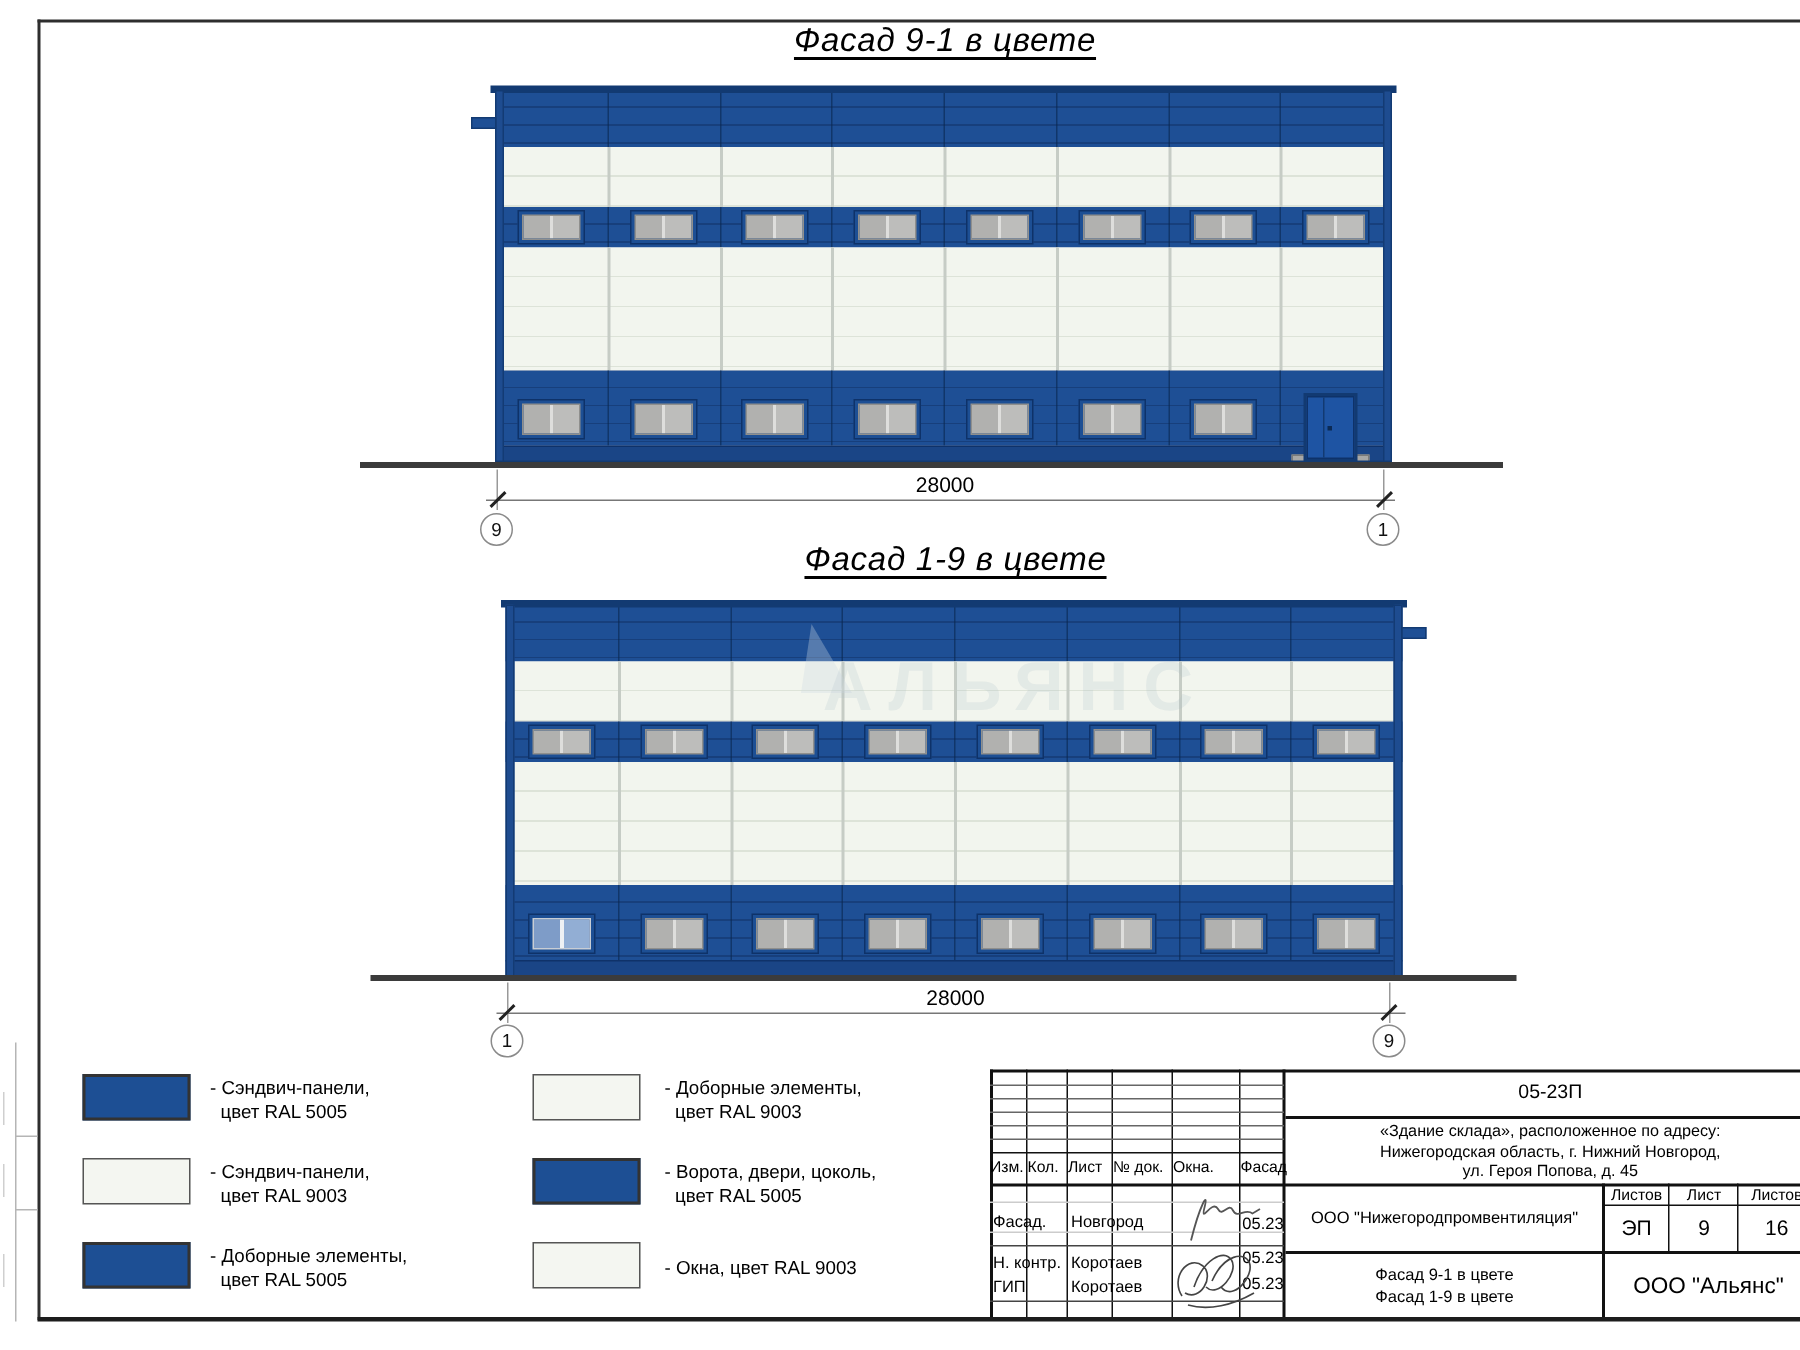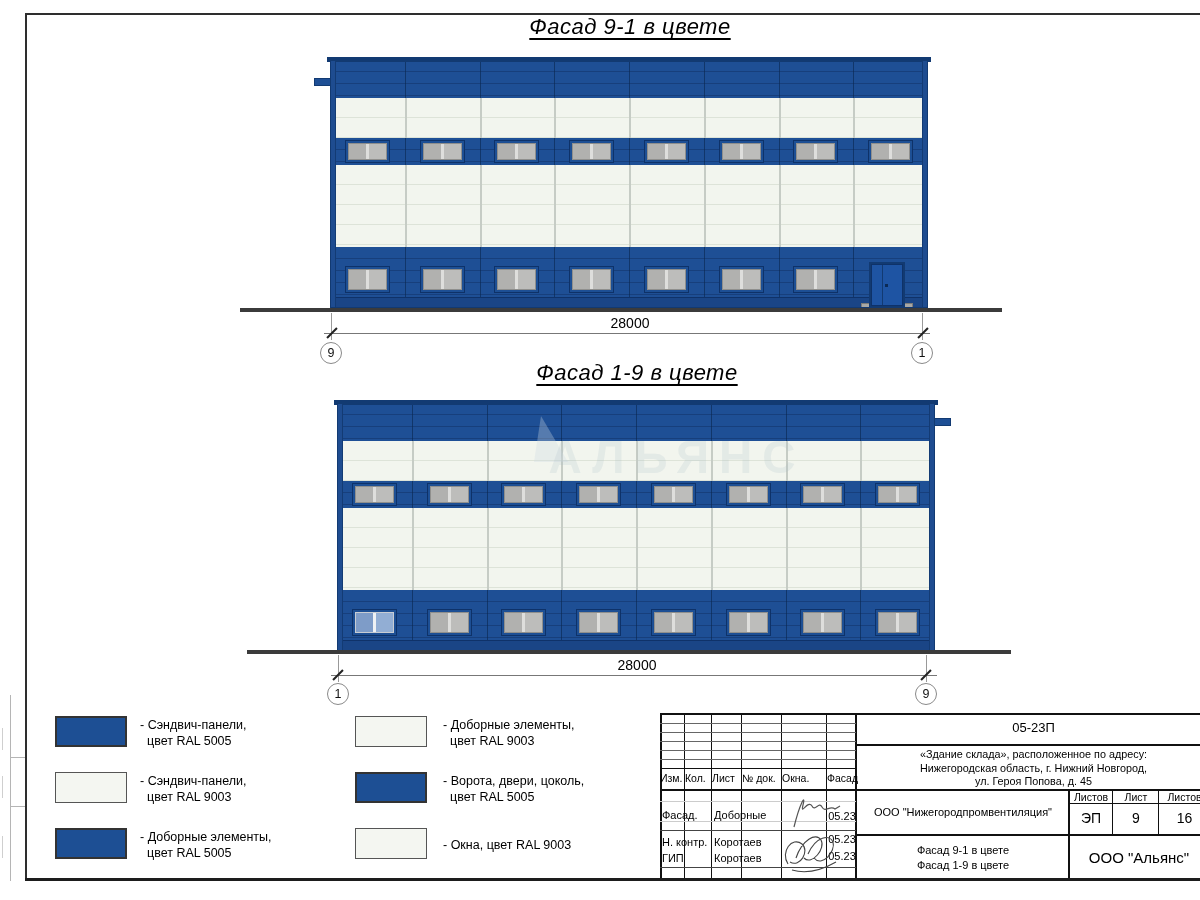--- a/index.html
+++ b/index.html
@@ -360,21 +360,21 @@
   </div>
 
 <div class="abs tb-h" style="left:660px;top:772px;width:25px">Изм.</div>
 <div class="abs tb-h" style="left:685px;top:772px;width:27px">Кол.</div>
 <div class="abs tb-h" style="left:712px;top:772px;width:30px">Лист</div>
 <div class="abs tb-h" style="left:742px;top:772px;width:40px">№ док.</div>
 <div class="abs tb-h" style="left:782px;top:772px;width:45px">Окна.</div>
 <div class="abs tb-h" style="left:827px;top:772px;width:30px">Фасад</div>
 
 <div class="abs tb-t" style="left:662px;top:809px;width:50px">Фасад.</div>
-<div class="abs tb-t" style="left:714px;top:809px;width:66px">Доборные</div>
+<div class="abs tb-t" style="left:714px;top:809px;width:66px">Новгород</div>
 <div class="abs tb-d" style="left:827px;top:810px;width:30px">05.23</div>
 <div class="abs tb-t" style="left:662px;top:836px;width:52px">Н. контр.</div>
 <div class="abs tb-t" style="left:714px;top:836px;width:66px">Коротаев</div>
 <div class="abs tb-d" style="left:827px;top:833px;width:30px">05.23</div>
 <div class="abs tb-t" style="left:662px;top:852px;width:52px">ГИП</div>
 <div class="abs tb-t" style="left:714px;top:852px;width:66px">Коротаев</div>
 <div class="abs tb-d" style="left:827px;top:850px;width:30px">05.23</div>
 
 <svg style="left:786px;top:791px" width="58" height="40" viewBox="0 0 58 40">
   <path d="M8 36 C14 12, 20 2, 17 14 C14 26, 22 8, 26 15 C29 21, 33 10, 36 16 C39 22, 44 14, 49 18 L54 15" stroke="#555" stroke-width="1.2" fill="none"></path>

